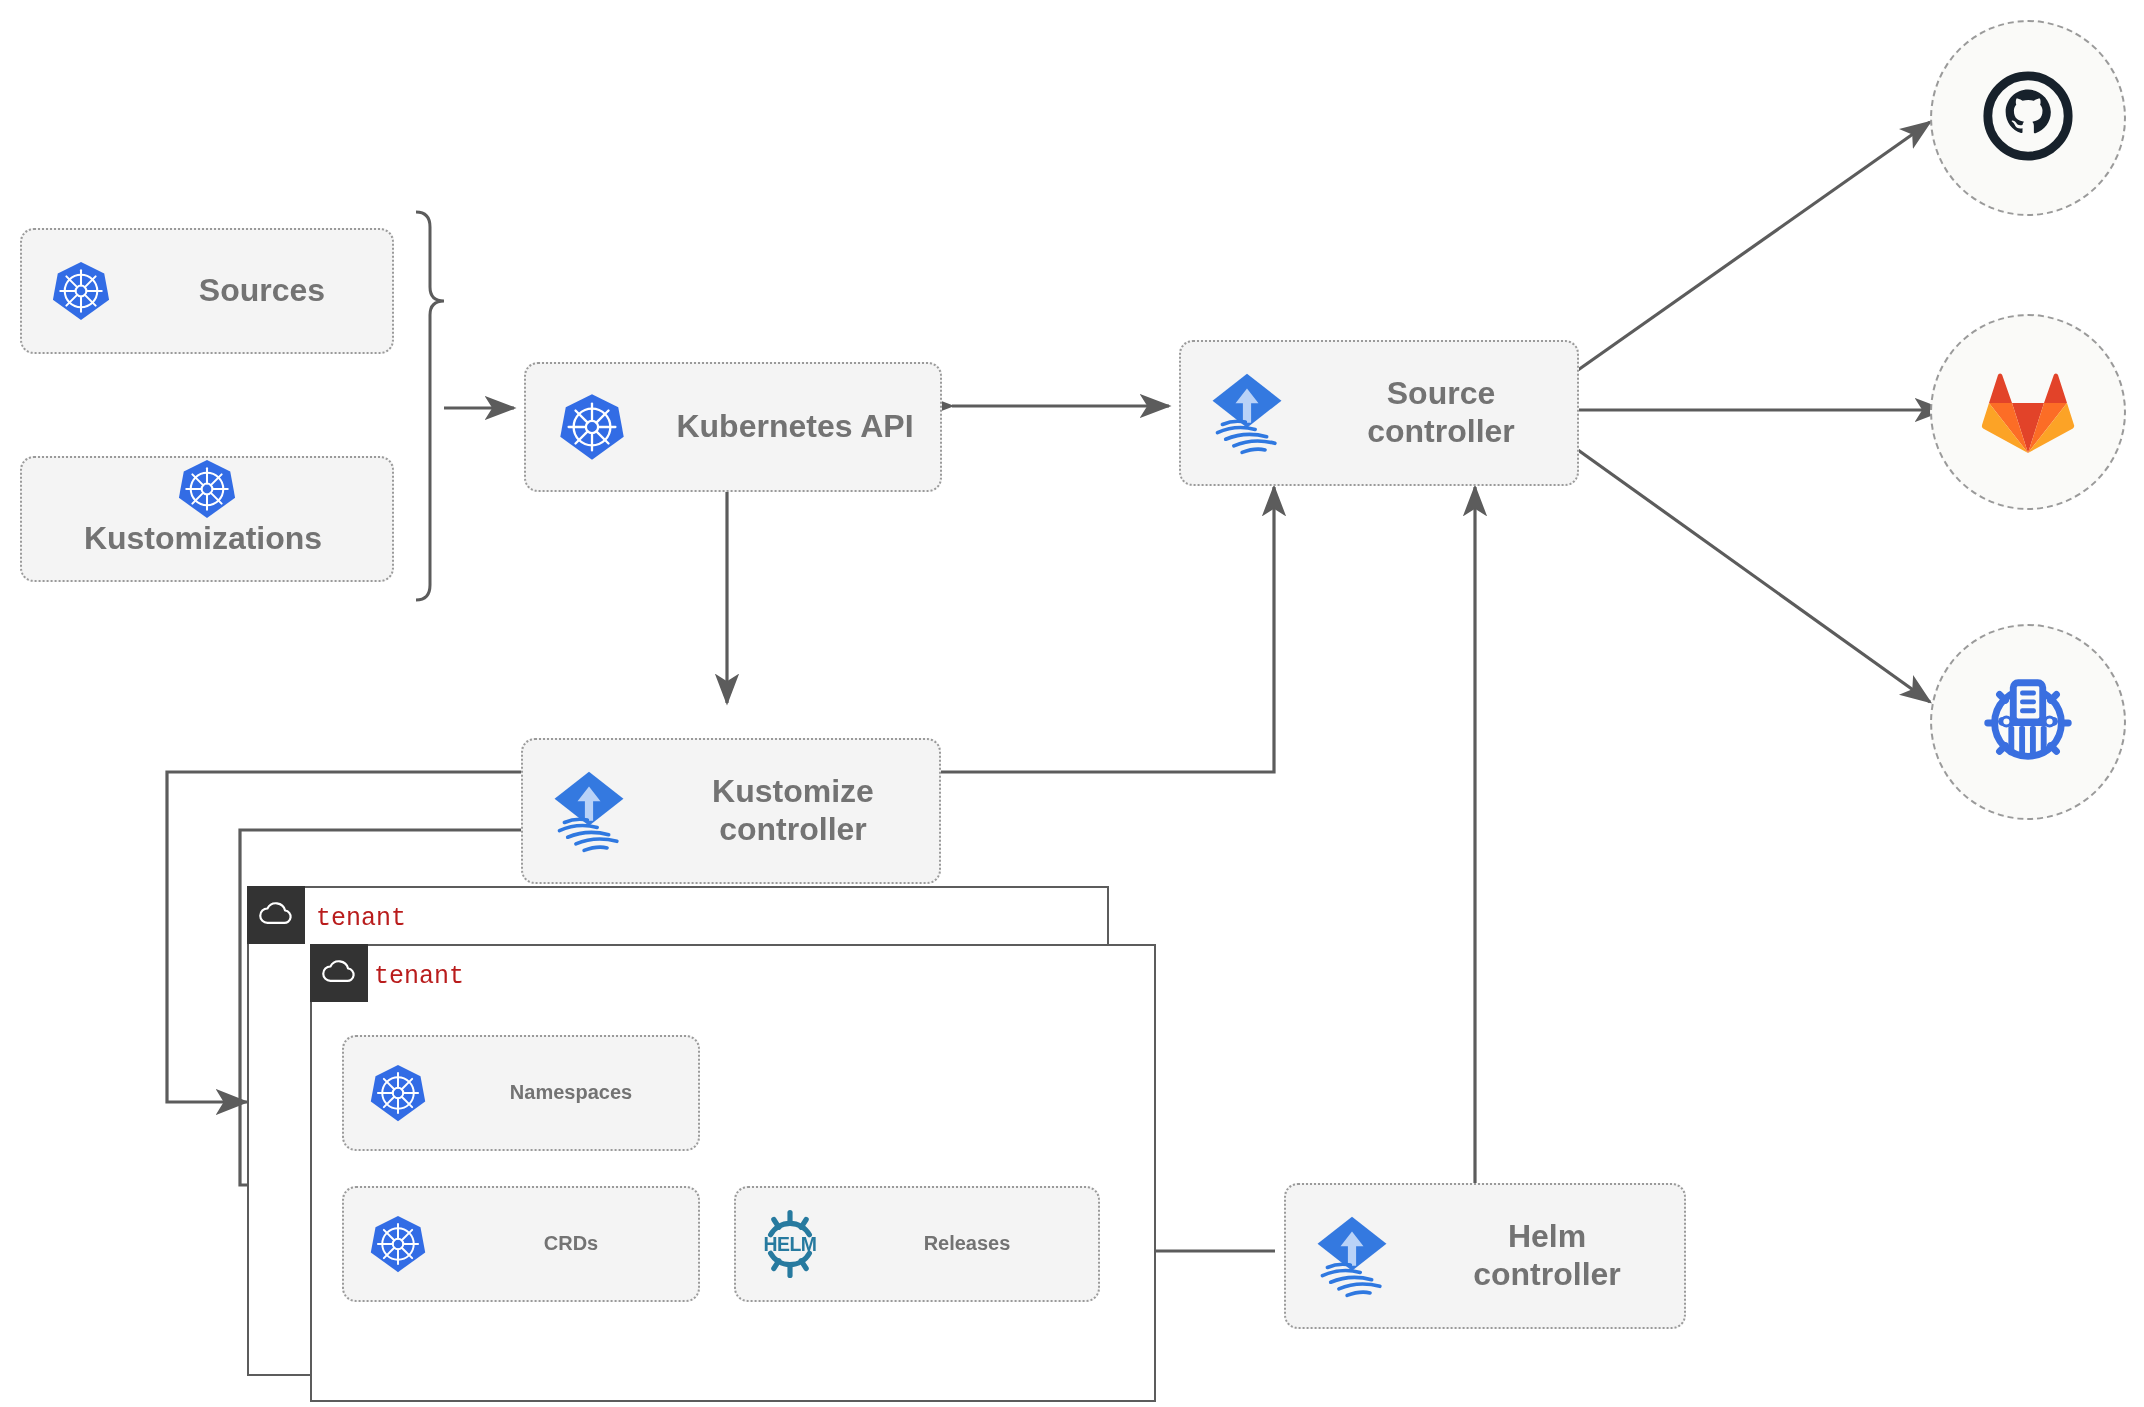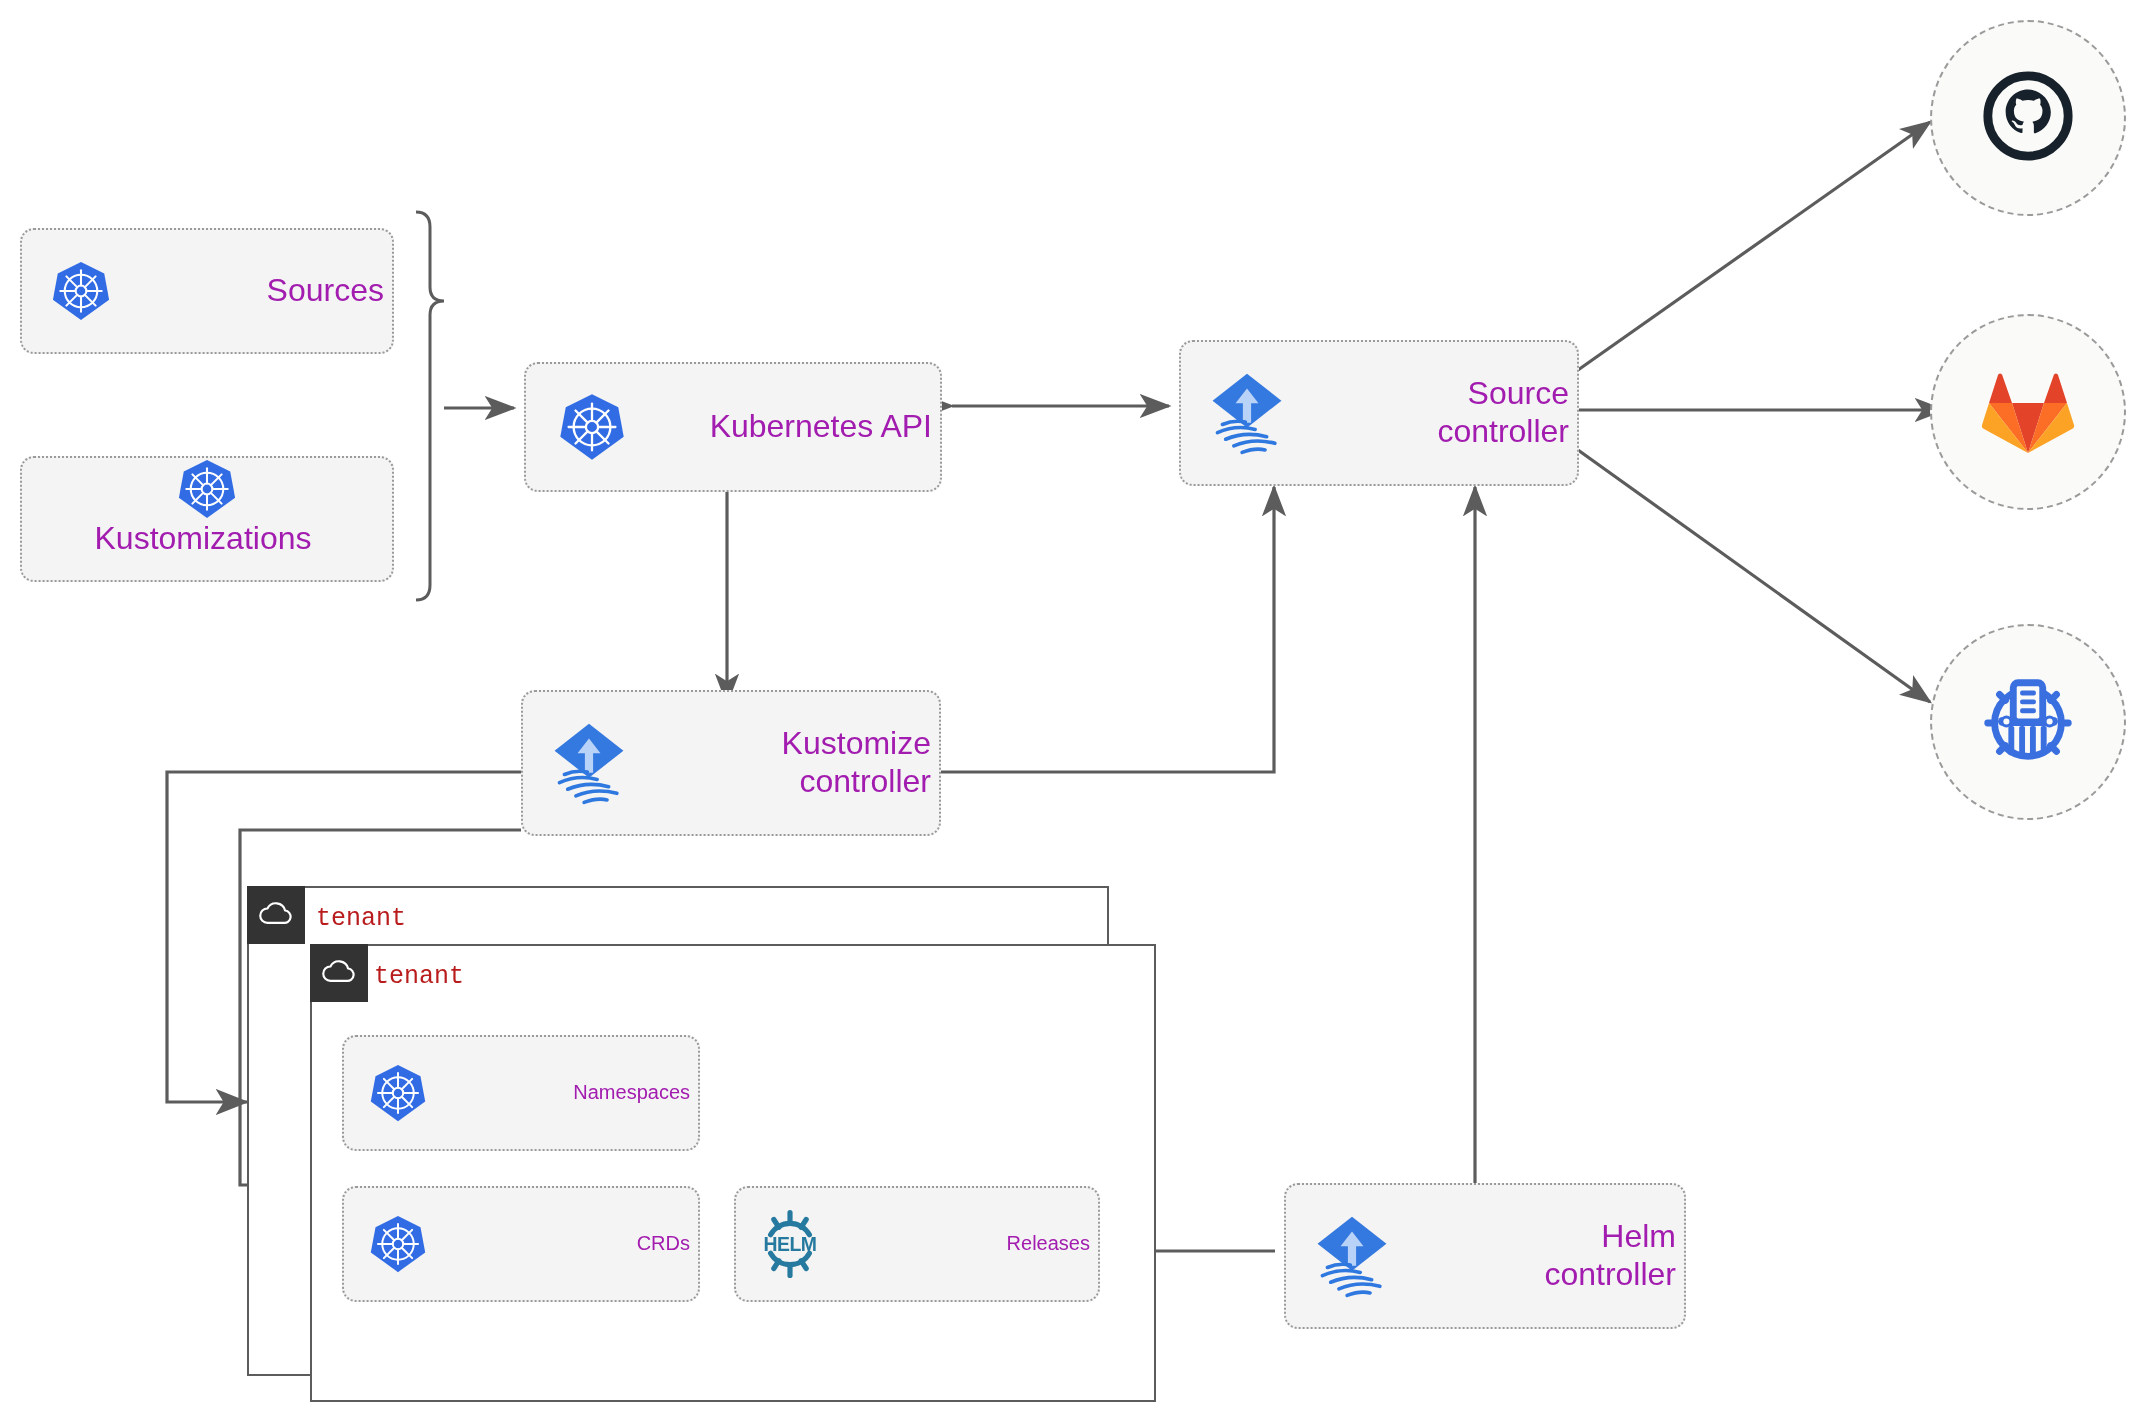--- a/index.html
+++ b/index.html
@@ -39,25 +39,26 @@
     z-index: 5;
   }
   .node .ico {
     flex: 0 0 auto;
     display: flex;
     align-items: center;
     justify-content: center;
   }
   .node .lbl {
     flex: 1 1 auto;
-    text-align: right;
-    color: #a21caf;
+    text-align: center;
+    color: #737373;
     line-height: 1.18;
     white-space: pre-line;
     padding-right: 8px;
+    font-weight: bold;
   }
   
   .tenant-frame {
     position: absolute;
     box-sizing: border-box;
     background: #ffffff;
     border: 2px solid #5c5c5c;
   }
   .tenant-tab {
     position: absolute;
@@ -206,21 +207,21 @@
           <path d="M34,92 Q58,82 84,89"></path>
           <path d="M44,100 Q60,94 72,97"></path>
           <path d="M20,66 Q34,60 48,63"></path>
         </g>
       </svg>
     </span>
     <span class="lbl t30">Source
 controller</span>
   </div>
 
-  <div class="node" style="left:521px; top:690px; width:420px; height:146px;">
+  <div class="node" style="left:521px; top:738px; width:420px; height:146px;">
     <span class="ico" style="width:132px;">
       <svg width="82" height="86" viewBox="0 0 100 104" aria-hidden="true">
         <polygon points="50,4 92,37 50,70 8,37" fill="#3479e0"></polygon>
         <path d="M50,22 L64,40 L55,40 L55,64 L45,64 L45,40 L36,40 Z" fill="#b9d2f7"></path>
         <g stroke="#2f78e0" stroke-width="4.4" stroke-linecap="round" fill="none">
           <path d="M14,76 Q36,66 60,72"></path>
           <path d="M24,84 Q48,74 74,81"></path>
           <path d="M34,92 Q58,82 84,89"></path>
           <path d="M44,100 Q60,94 72,97"></path>
           <path d="M20,66 Q34,60 48,63"></path>

